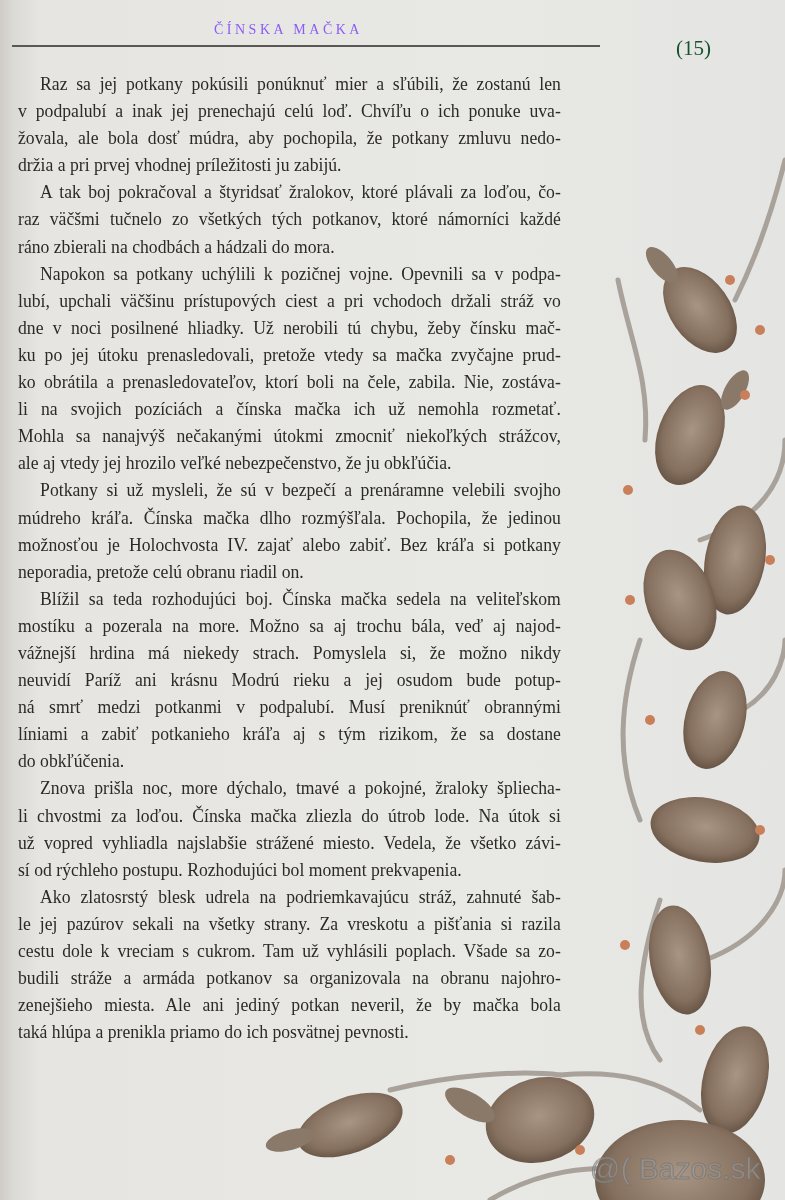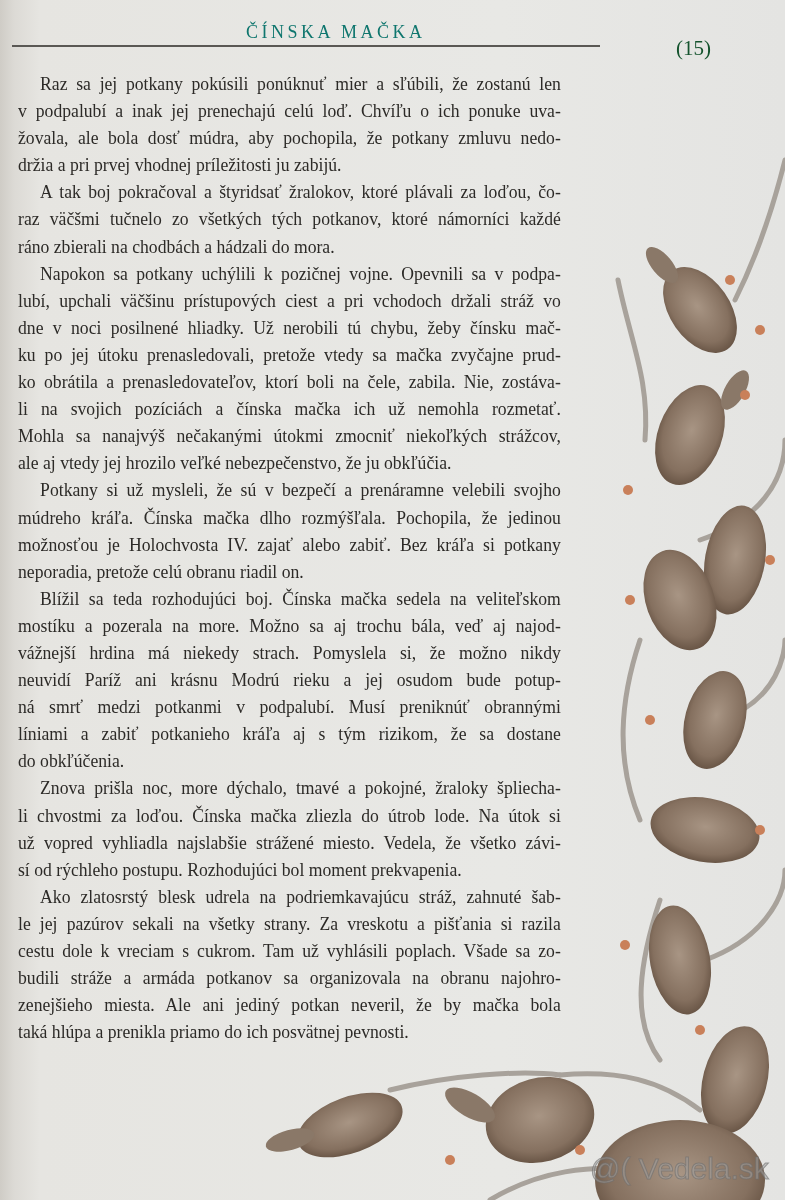--- a/index.html
+++ b/index.html
@@ -4,21 +4,21 @@
 <style>
   html, body { margin:0; padding:0; }
   body {
     width:785px; height:1200px; overflow:hidden; position:relative;
     background: linear-gradient(90deg, #cfccc6 0px, #dcdad5 14px, #e6e5e1 40px, #e8e8e5 500px, #e4e4e2 785px);
     font-family: "Liberation Serif", "DejaVu Serif", serif;
     color:#2c2a27;
   }
   .running-head {
     position:absolute; left:214px; top:22px;
-    font-size:18px; letter-spacing:3.5px; color:#0f766e;margin-left:32px;
+    font-size:14px; letter-spacing:3.5px; color:#8b5cf6;
   }
   .head-rule {
     position:absolute; left:12px; top:45px; width:588px; height:2px;
     background:#5a5854;
   }
   .page-number {
     position:absolute; left:676px; top:36px; font-size:21px; color:#14532d;
   }
   .text-block {
     position:absolute; left:18px; top:70px; width:590px;
@@ -142,13 +142,13 @@
       <circle cx="770" cy="560" r="5"></circle>
     <circle cx="650" cy="720" r="5"></circle>
       <circle cx="760" cy="830" r="5"></circle>
     <circle cx="625" cy="945" r="5"></circle>
       <circle cx="700" cy="1030" r="5"></circle>
     <circle cx="450" cy="1160" r="5"></circle>
       <circle cx="580" cy="1150" r="5"></circle>
   </g>
 </svg>
 
-<div class="watermark">@( Vedela.sk</div>
+<div class="watermark">@( Bazos.sk</div>
 
 </body></html>

